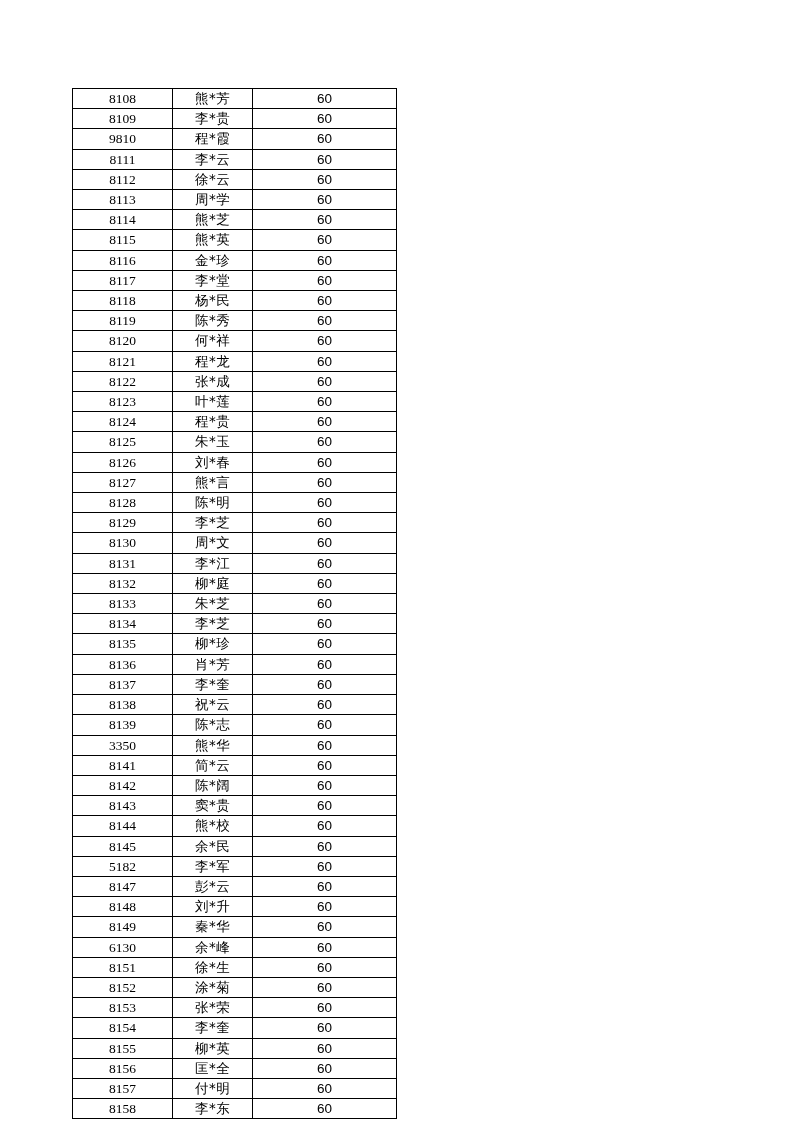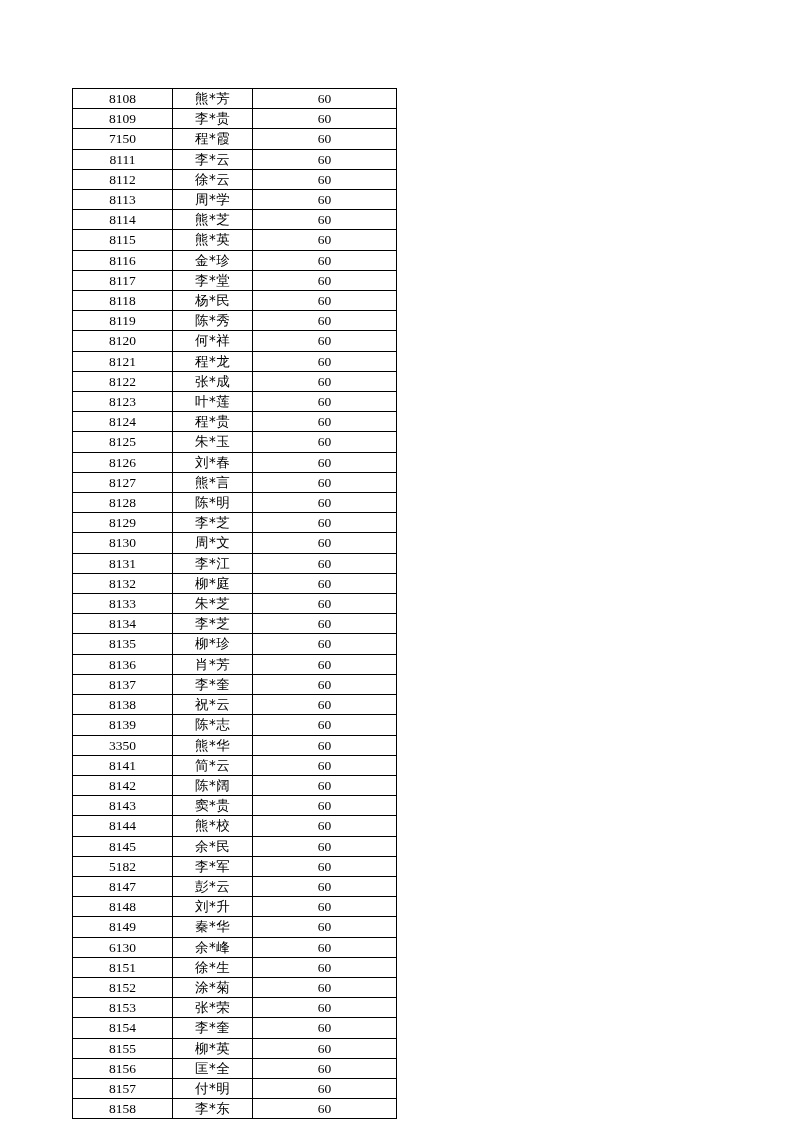--- a/index.html
+++ b/index.html
@@ -51,21 +51,21 @@
   td.cell-id {
     font-family: "Liberation Serif", "DejaVu Serif", serif;
     font-size: 13.5px;
   }
   td.cell-name {
     font-family: "DejaVu Sans", "Liberation Sans", sans-serif;
     font-size: 13px;
     letter-spacing: 0.5px;
   }
   td.cell-score {
-    font-family: Liberation Serif, serif;
+    font-family: Liberation Sans, sans-serif;
     font-size: 13.5px;
   }
 </style>
 </head>
 <body>
 
 <div id="page">
   <div id="table-wrap">
     <table class="data-table">
       <colgroup>
@@ -78,21 +78,21 @@
             <td class="cell-id">8108</td>
             <td class="cell-name">熊*芳</td>
             <td class="cell-score">60</td>
           </tr>
           <tr>
             <td class="cell-id">8109</td>
             <td class="cell-name">李*贵</td>
             <td class="cell-score">60</td>
           </tr>
           <tr>
-            <td class="cell-id">7150</td>
+            <td class="cell-id">9810</td>
             <td class="cell-name">程*霞</td>
             <td class="cell-score">60</td>
           </tr>
           <tr>
             <td class="cell-id">8111</td>
             <td class="cell-name">李*云</td>
             <td class="cell-score">60</td>
           </tr>
           <tr>
             <td class="cell-id">8112</td>

